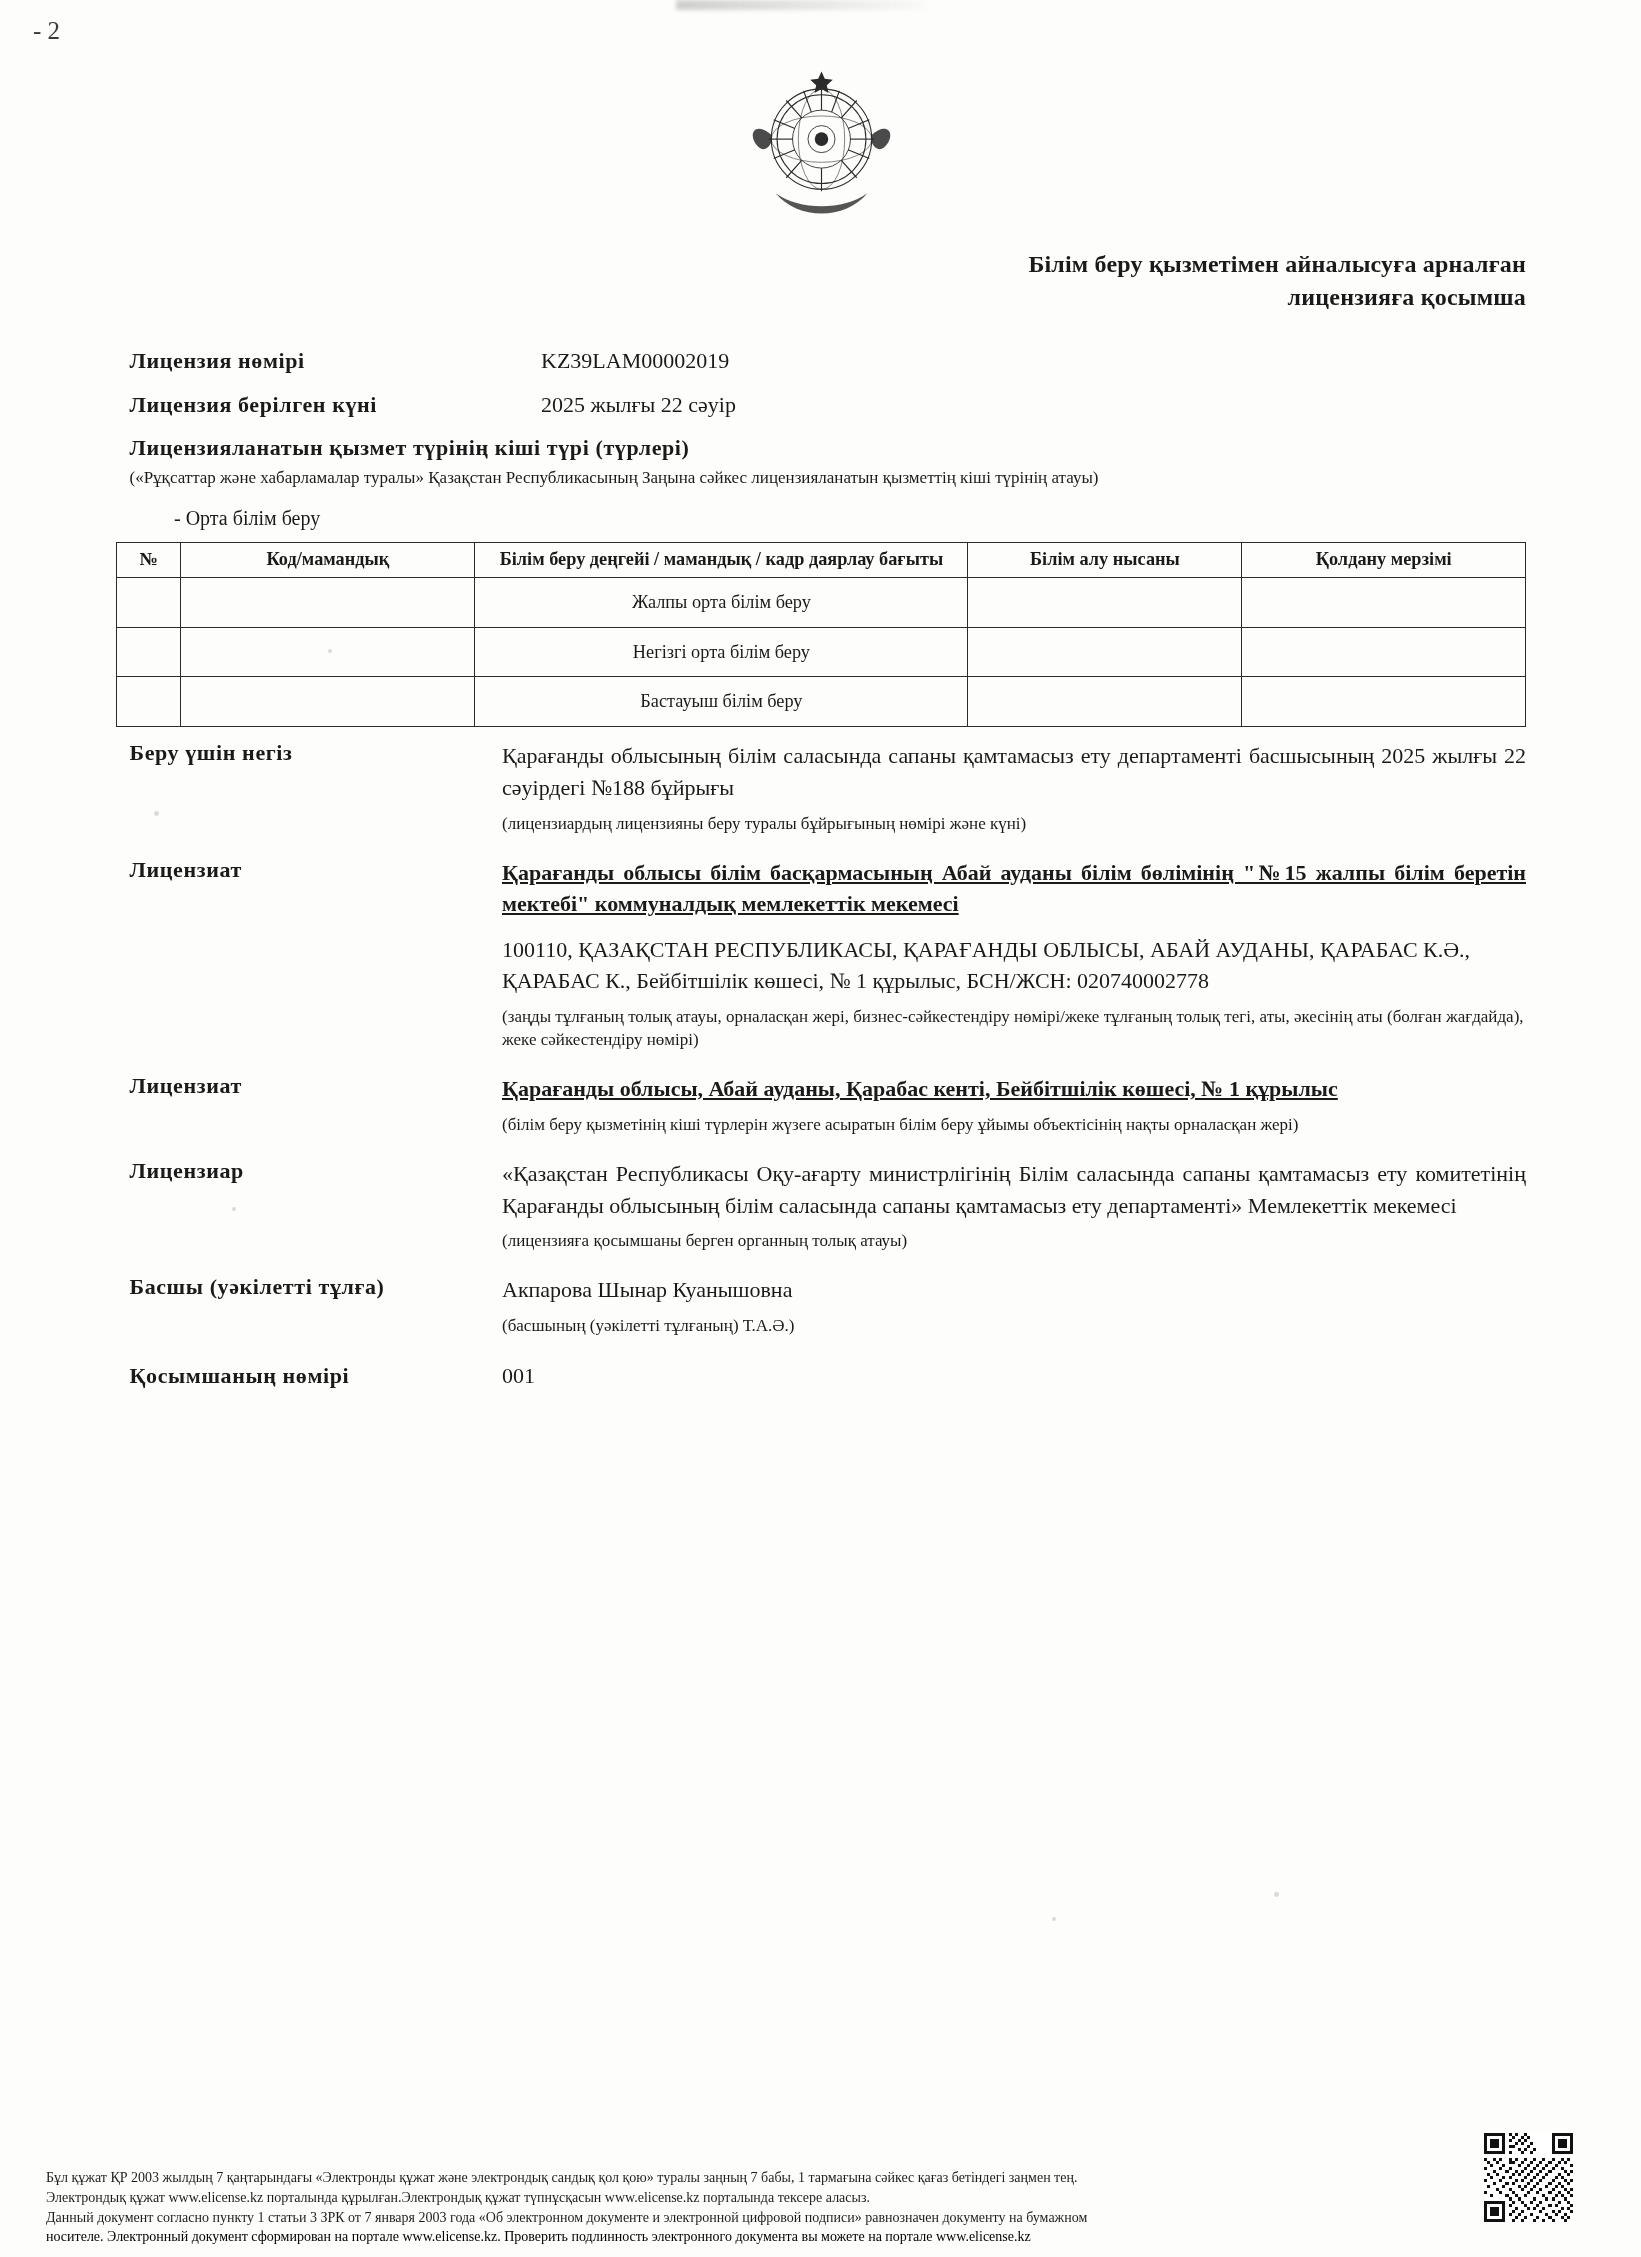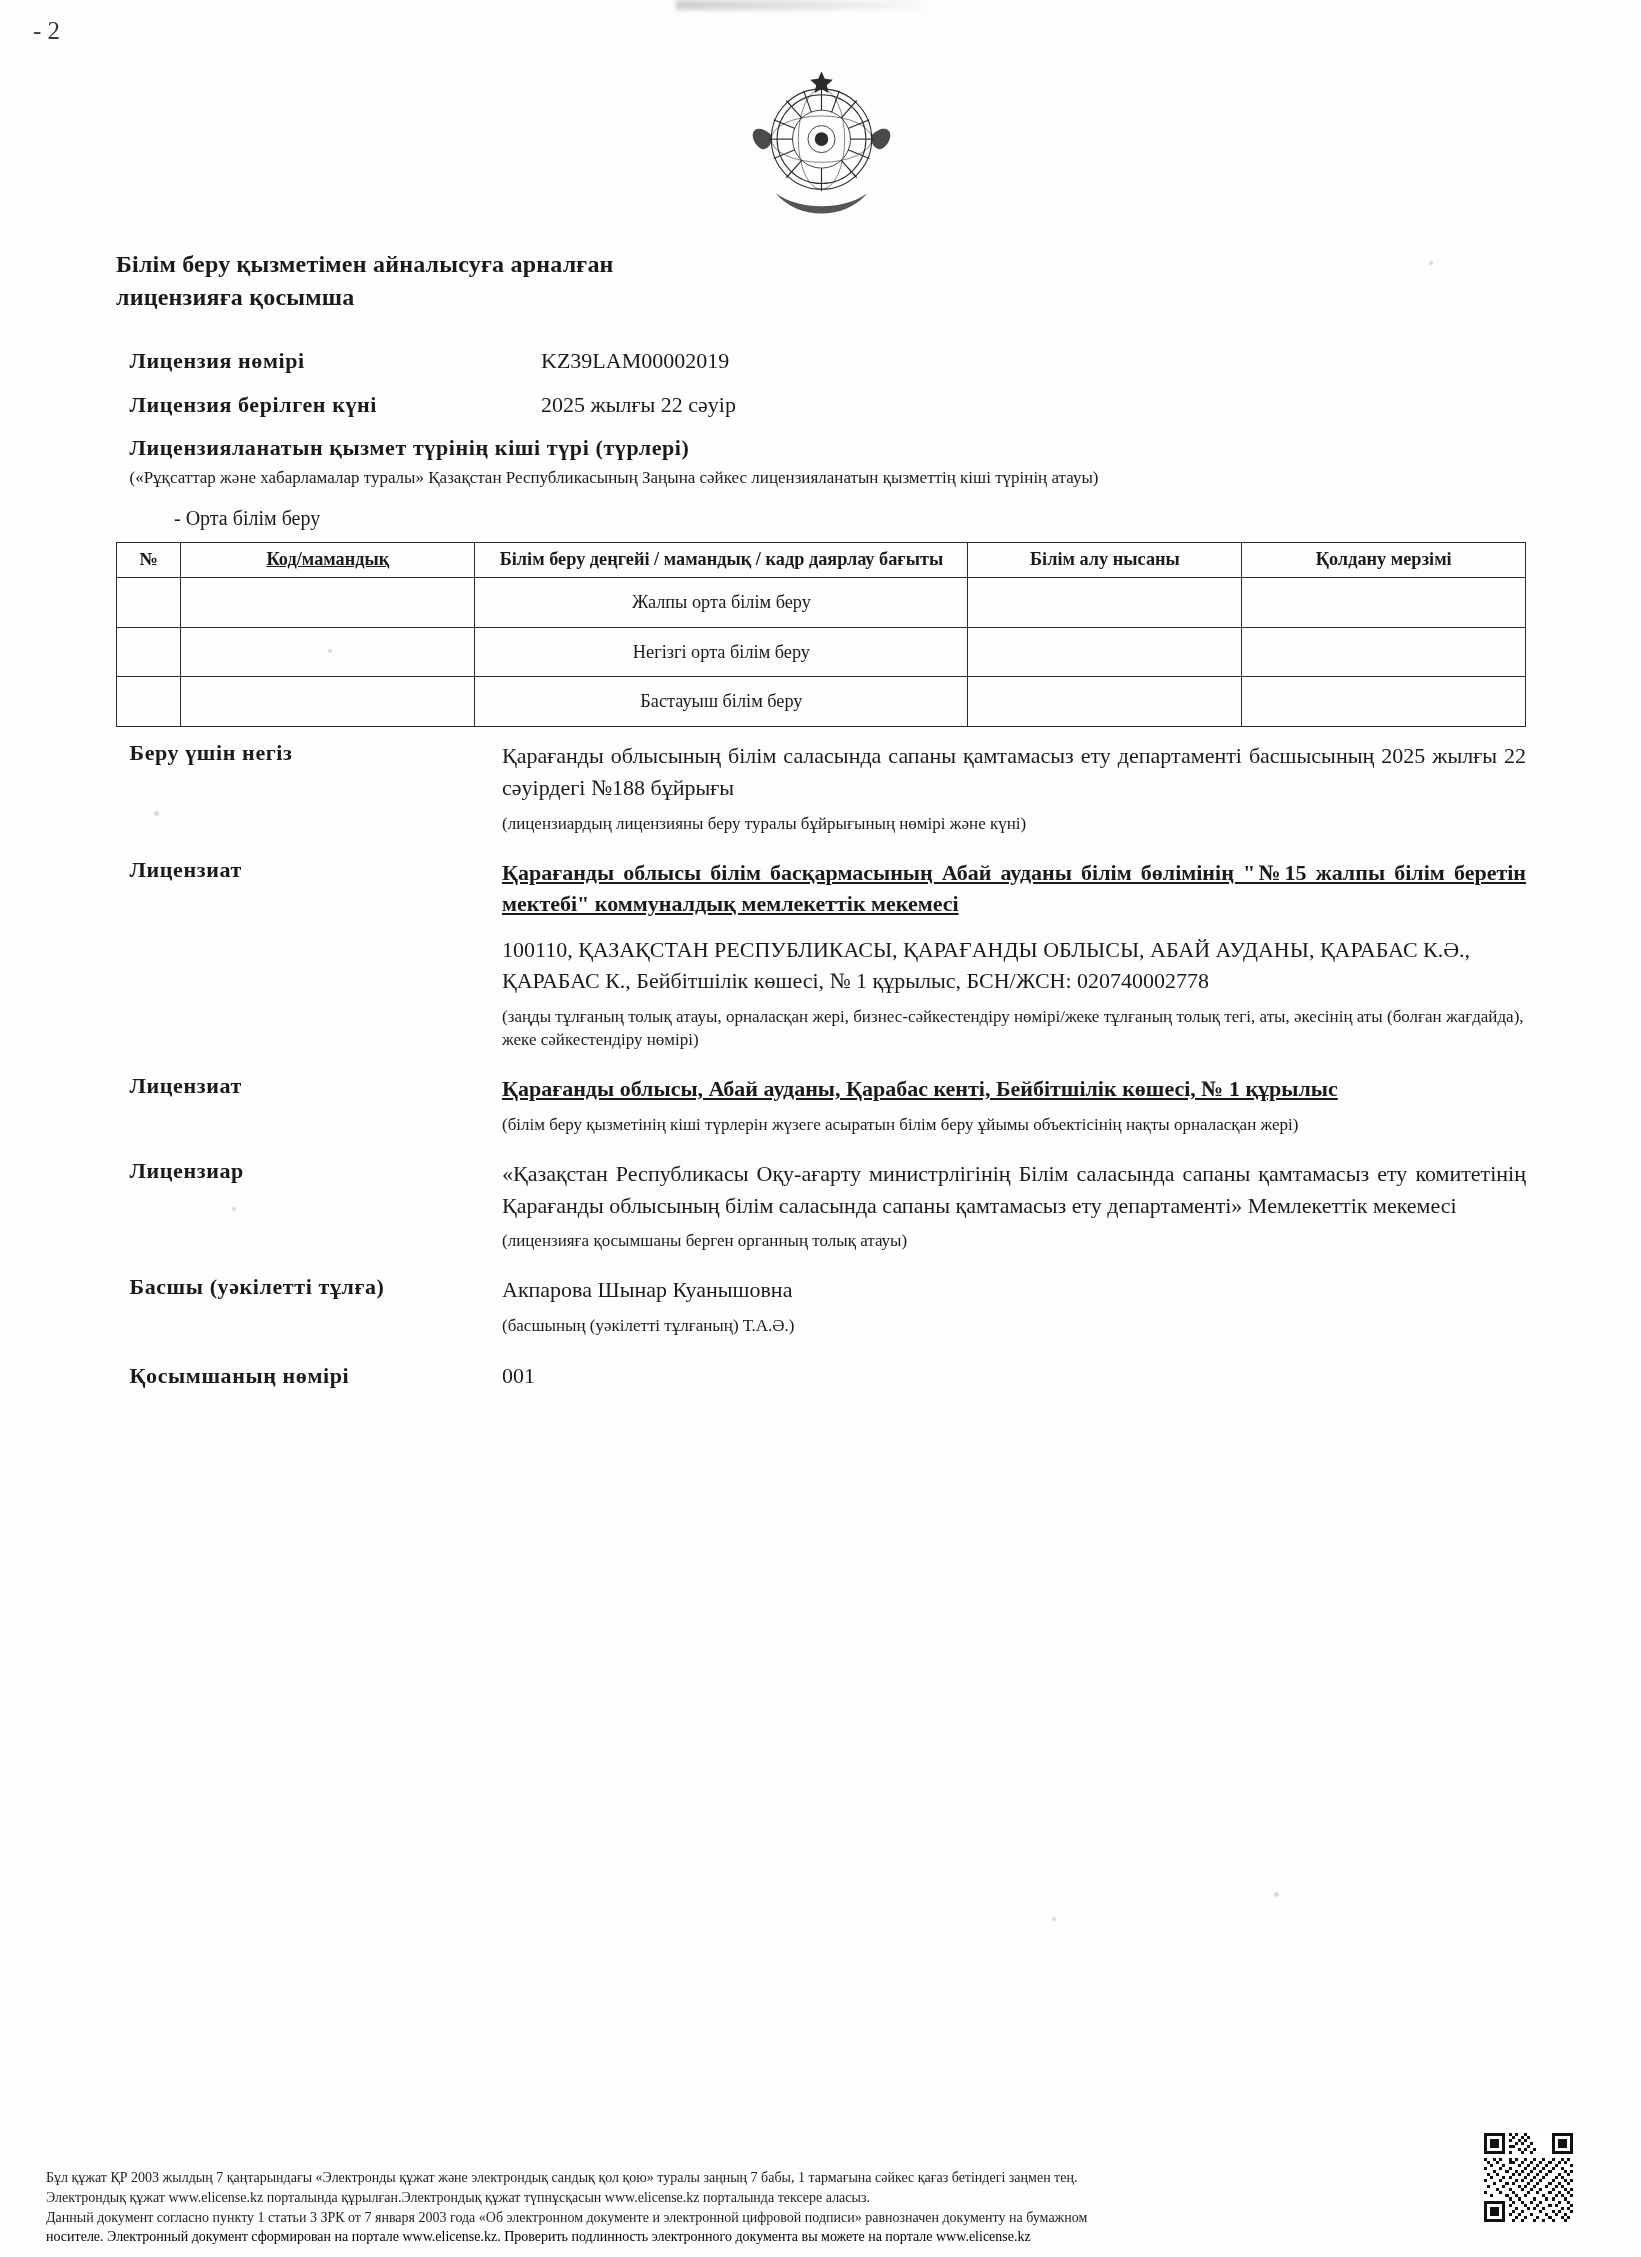--- a/index.html
+++ b/index.html
@@ -43,21 +43,21 @@
     width: 1410px;
   }
   .emblem-wrap {
     text-align: center;
     margin-bottom: 17.4px;
   }
   .emblem {
     display: inline-block;
   }
   .doc-title {
-    text-align: left;
+    text-align: right;
     font-weight: bold;
     font-size: 24px;
     line-height: 1.35;
     letter-spacing: 0.2px;
     margin: 5.8px 0 35px 0;
   }
   .row {
     display: flex;
     align-items: flex-start;
     margin-bottom: 9.7px;
@@ -107,21 +107,21 @@
   table.grid th {
     font-weight: bold;
     text-align: center;
     line-height: 1.25;
   }
   table.grid td.row-cell {
     text-align: center;
     height: 37px;
   }
   .col-no { width: 50px; }
-  .col-code { width: 290px; text-decoration: underline; }
+  .col-code { width: 290px; }
   .col-dir { width: 502px; margin-top: 8px; }
   .col-form { width: 270px; }
   .col-term { width: 280px; }
 
   .block {
     display: flex;
     align-items: flex-start;
     margin-top: 21px;
   }
   .block .label {

